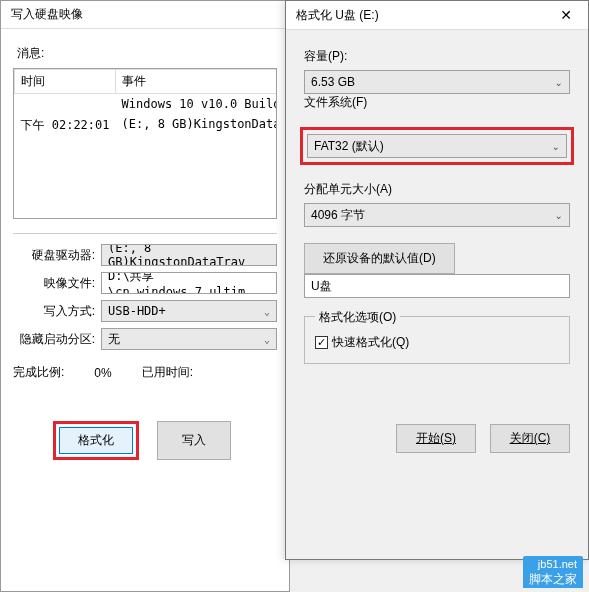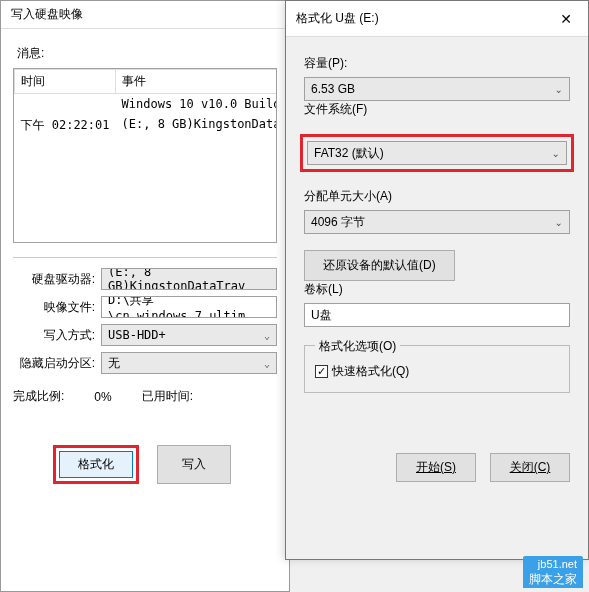--- a/index.html
+++ b/index.html
@@ -5,36 +5,36 @@
 * { box-sizing: border-box; margin: 0; padding: 0; }
 body { font-family: "Microsoft YaHei", SimSun, sans-serif; font-size: 12px; background: #f0f0f0; width: 589px; height: 592px; position: relative; overflow: hidden; }
 
 
 .win-back { position: absolute; left: 0; top: 0; width: 290px; height: 592px; background: #fff; border: 1px solid #999; }
 .win-back .titlebar { height: 28px; background: #fff; border-bottom: 1px solid #ddd; padding: 5px 10px; font-size: 12px; }
 .win-back .content { padding: 12px; }
 
 
 .win-front { position: absolute; left: 285px; top: 0; width: 304px; height: 560px; background: #f0f0f0; border: 1px solid #777; box-shadow: -2px 0 8px rgba(0,0,0,0.15); }
-.win-front .titlebar { height: 36px; background: #fff; display: flex; align-items: center; justify-content: space-between; padding-left: 10px; border-bottom: 1px solid #ddd; }
+.win-front .titlebar { height: 29px; background: #fff; display: flex; align-items: center; justify-content: space-between; padding-left: 10px; border-bottom: 1px solid #ddd; }
 .win-front .titlebar .close { width: 44px; height: 26px; display: flex; align-items: center; justify-content: center; font-size: 14px; }
 .win-front .content { padding: 14px 18px; }
 
 .label { display: block; margin-bottom: 5px; }
 .label:first-child { margin-top: 4px; }
 .dropdown, .textinput { width: 100%; height: 24px; background: #fff; border: 1px solid #a0a0a0; padding: 2px 6px; font-size: 12px; display: flex; align-items: center; justify-content: space-between; gap: 12px; }
 .dropdown:not(.textinput) { background: #e8e8e8; }
 .dropdown .chevron { font-size: 10px; color: #555; }
 .btn { background: #e1e1e1; border: 1px solid #adadad; padding: 5px 20px; font-size: 12px; cursor: pointer; }
 
 .red-box { border: 3px solid #e1252e; }
 
 
 .info-label { margin: 4px 0 6px 4px; }
-.info-box { border: 1px solid #a0a0a0; background: #fff; height: 175px; overflow: hidden; }
+.info-box { border: 1px solid #a0a0a0; background: #fff; height: 151px; overflow: hidden; }
 .info-box table { border-collapse: collapse; width: 100%; font-family: SimSun, monospace; font-size: 12px; }
 .info-box th { text-align: left; font-weight: normal; border: 1px solid #ddd; padding: 3px 6px; background: #fff; }
 .info-box td { padding: 3px 6px; vertical-align: top; white-space: nowrap; font-family: SimSun, monospace; }
 
 .divider { border-top: 1px solid #ccc; margin: 14px 0 10px; }
 
 .form-row { display: flex; align-items: center; margin: 6px 0; }
 .form-row .flabel { width: 88px; text-align: right; padding-right: 6px; }
 .form-row .fval { flex: 1; height: 22px; border: 1px solid #a0a0a0; background: #fff; font-size: 12px; display: flex; align-items: center; padding: 0 6px; justify-content: space-between; font-family: SimSun, monospace; overflow: hidden; }
 .form-row .fval.gray { background: #e9e9e9; }
@@ -161,21 +161,20 @@
     <span class="label">分配单元大小(A)</span>
     <div class="dropdown">
       <span>4096 字节</span>
       <span class="chevron">⌄</span>
     </div>
 
     <div class="restore-wrap">
       <button class="btn">还原设备的默认值(D)</button>
     </div>
 
-    <span class="label">卷标(L)</span>
     <div class="dropdown textinput">
       <span>U盘</span>
     </div>
 
     <div class="fieldset">
       <span class="legend">格式化选项(O)</span>
       <div class="body">
         <div class="checkbox-row">
           <span class="chk">✓</span>
           <span>快速格式化(Q)</span>

